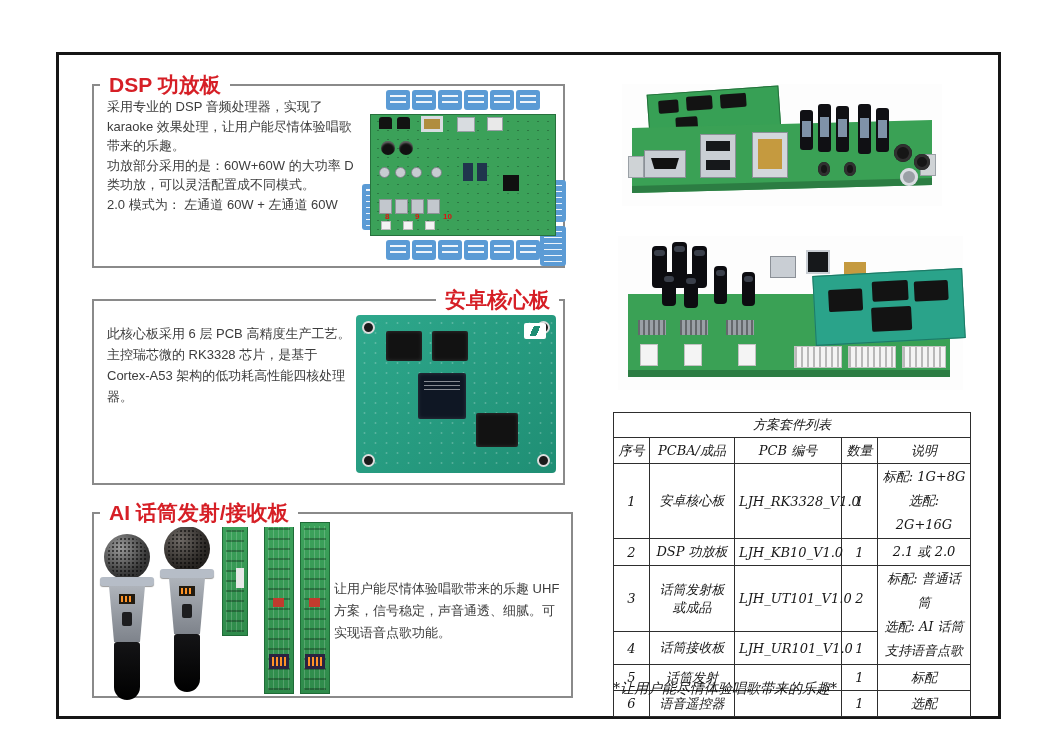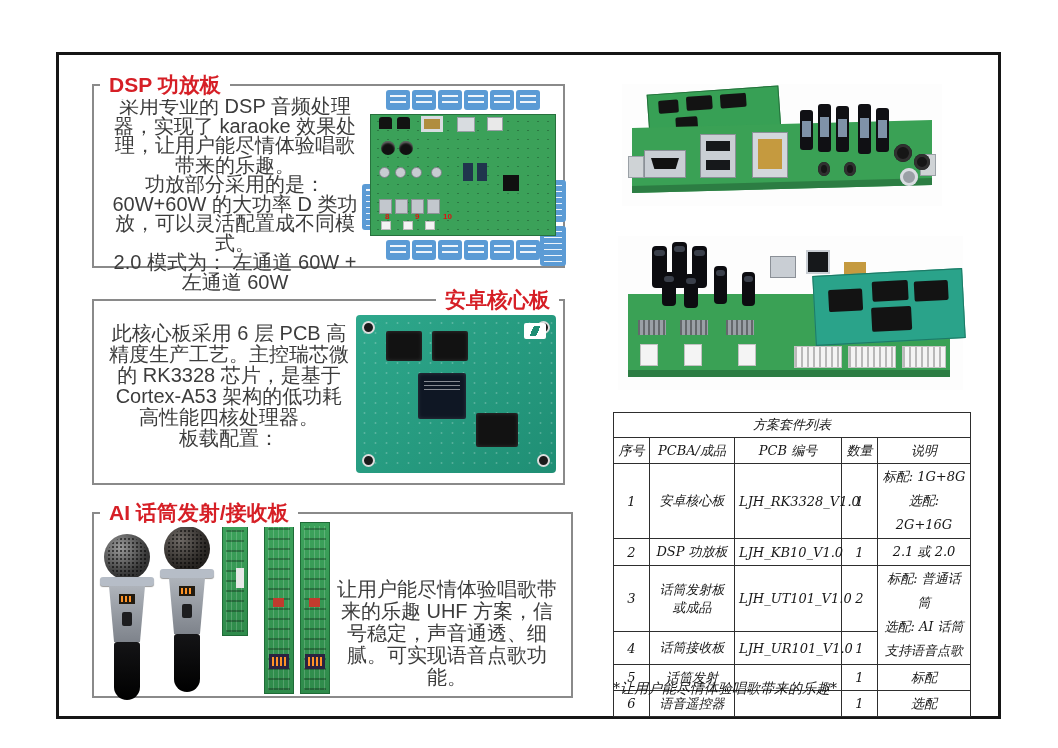--- a/index.html
+++ b/index.html
@@ -11,21 +11,21 @@
          background:#fff;color:#e60012;font-size:42px;font-weight:bold;
          letter-spacing:1px;line-height:1.05;white-space:nowrap;z-index:6;}
   
   .box{position:absolute;border:2px solid #8a8a8a;box-sizing:border-box;background:#fff;}
   .box-heading{position:absolute;top:-15px;background:#fff;color:#d61f26;
                font-size:21px;font-weight:bold;padding:0 9px;white-space:nowrap;z-index:2;}
   .box.dsp{left:92px;top:84px;width:473px;height:184px;}
   .box.android{left:92px;top:299px;width:473px;height:186px;}
   .box.mic{left:92px;top:512px;width:481px;height:186px;}
   .h-left{left:6px;}  .h-right{right:4px;}
-  .body-text{position:absolute;font-size:20px;line-height:19.5px;color:#3c3c3c;text-align:center;}
+  .body-text{position:absolute;font-size:13px;line-height:19.5px;color:#3c3c3c;}
   .body-text p{margin:0;}
   .dsp-text{left:13px;top:11px;width:256px;}
   .android-text{left:13px;top:22px;width:244px;line-height:21px;}
   .mic-text{left:240px;top:64px;width:226px;line-height:22px;}
   
   .dsp-illus{position:absolute;left:270px;top:2px;width:200px;height:178px;}
   .chip-row{position:absolute;display:flex;gap:2px;}
   .chip{width:24px;height:20px;background:#5b9bd5;border-radius:3px;position:relative;flex:0 0 auto;}
   .chip::after{content:"";position:absolute;left:4px;right:4px;top:5px;bottom:4px;
     background:repeating-linear-gradient(to bottom,rgba(255,255,255,.9) 0 1.5px,transparent 1.5px 6px);}
@@ -202,21 +202,20 @@
           <span class="chip"></span>
           <span class="chip"></span>
       </div>
     </div>
   </section>
 
   <section class="box android">
     <div class="box-heading h-right">安卓核心板</div>
     <div class="body-text android-text">
       <p>此核心板采用 6 层 PCB 高精度生产工艺。主控瑞芯微的 RK3328 芯片，是基于 Cortex-A53 架构的低功耗高性能四核处理器。</p>
-      <p>板载配置：</p>
     </div>
     <div class="core-pcb">
       <span class="hole" style="left:6px;top:6px;"></span>
       <span class="hole" style="right:6px;top:6px;"></span>
       <span class="hole" style="left:6px;bottom:6px;"></span>
       <span class="hole" style="right:6px;bottom:6px;"></span>
       <span class="chipblk" style="left:30px;top:16px;width:36px;height:30px;"></span>
       <span class="chipblk" style="left:76px;top:16px;width:36px;height:30px;"></span>
       <span class="chipblk chipbig" style="left:62px;top:58px;width:48px;height:46px;"></span>
       <span class="chipblk" style="left:120px;top:98px;width:42px;height:34px;"></span>

